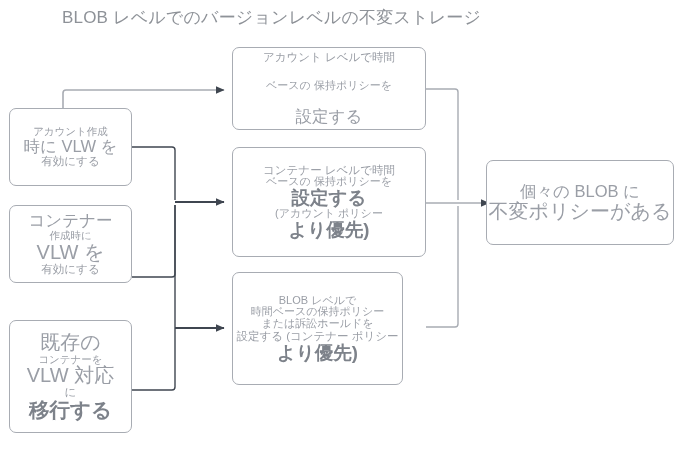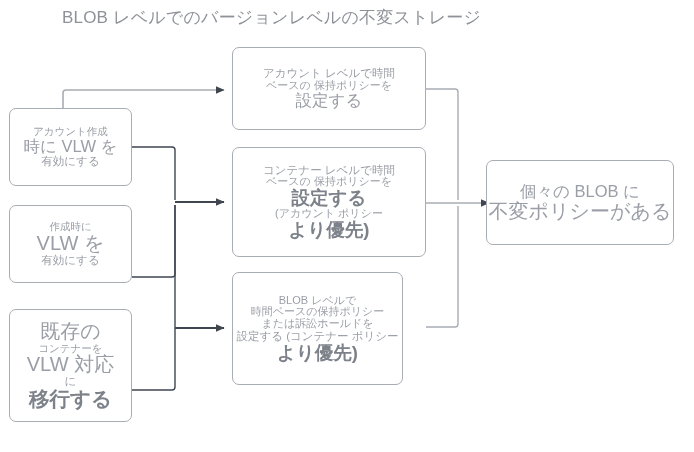--- a/index.html
+++ b/index.html
@@ -58,22 +58,22 @@
   .s12 { font-size: 11px; }
   .s14 { font-size: 20px; }
   .s16 { font-size: 16.5px; }
   .s18 { font-size: 18.5px; }
   .s20 { font-size: 20.5px; }
   .bold { font-weight: bold; color: #7d828a; }
 
   
   #node-account-create  { left: 9px;   top: 108px; width: 123px; height: 78px; }
   #node-container-create{ left: 9px;   top: 205px; width: 123px; height: 78px; }
-  #node-migrate-existing{ left: 9px;   top: 309px; width: 123px; height: 113px; }
-  #node-account-policy  { left: 232px; top: 47px;  width: 194px; height: 83px; }
+  #node-migrate-existing{ left: 9px;   top: 320px; width: 123px; height: 113px; }
+  #node-account-policy  { left: 232px; top: 47px;  width: 194px; height: 83px; gap: 16px; }
   #node-container-policy{ left: 232px; top: 147px; width: 194px; height: 110px; }
   #node-blob-policy     { left: 232px; top: 272px; width: 171px; height: 113px; }
   #node-result          { left: 486px; top: 160px; width: 188px; height: 85px; }
 </style>
 </head>
 <body>
 
 <div id="canvas">
 
   <div class="title">BLOB レベルでのバージョンレベルの不変ストレージ</div>
@@ -115,20 +115,21 @@
     </g>
   </svg>
 
   <div class="node" id="node-account-create">
       <span class="ln s10">アカウント作成</span>
       <span class="ln s16">時に VLW を</span>
       <span class="ln s11">有効にする</span>
     </div>
 
   <div class="node" id="node-container-create">
+      <span class="ln s16">コンテナー</span>
       <span class="ln s10">作成時に</span>
       <span class="ln s14">VLW を</span>
       <span class="ln s11">有効にする</span>
     </div>
 
   <div class="node" id="node-migrate-existing">
       <span class="ln s14">既存の</span>
       <span class="ln s10">コンテナーを</span>
       <span class="ln s14">VLW 対応</span>
       <span class="ln s11">に</span>

